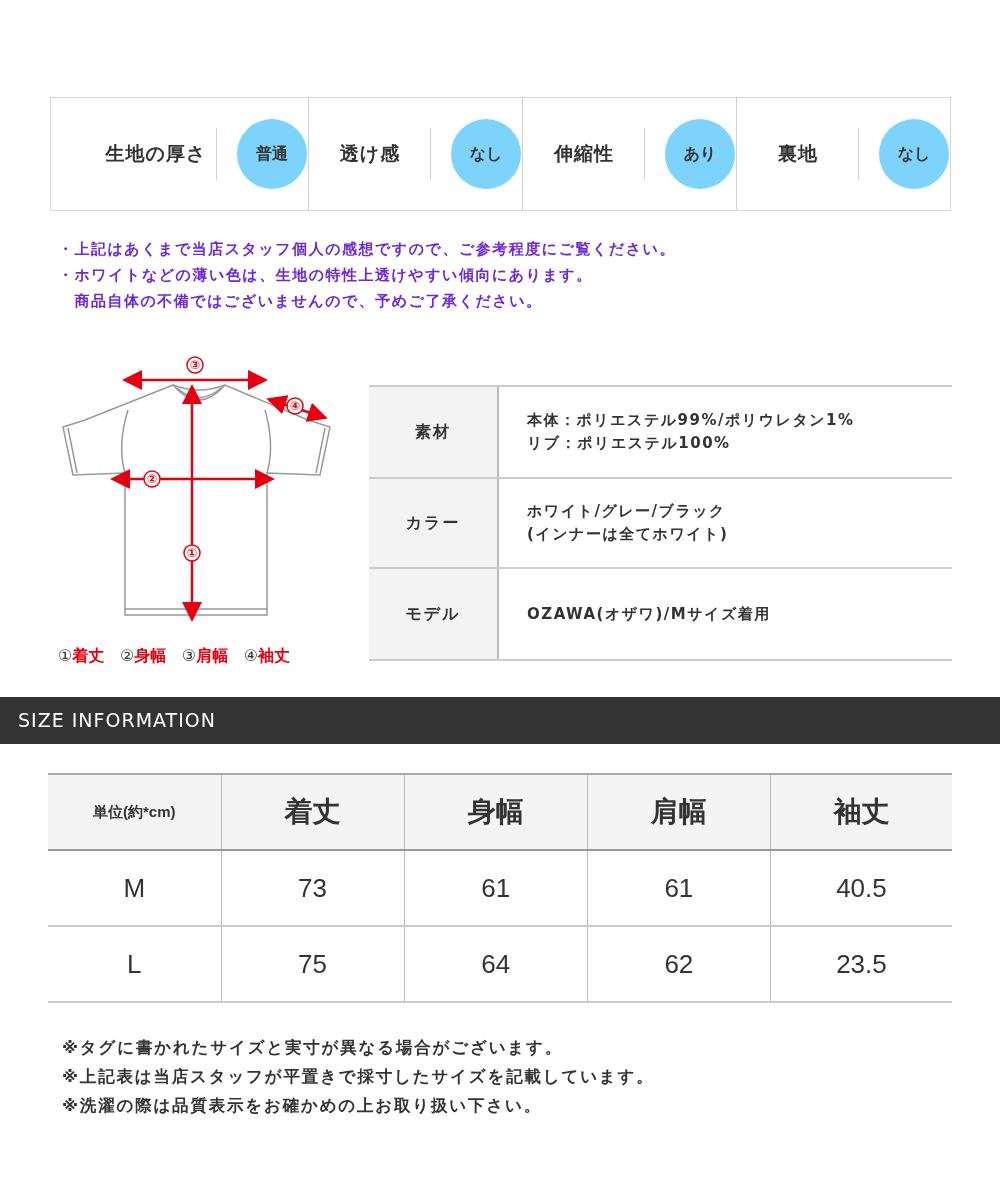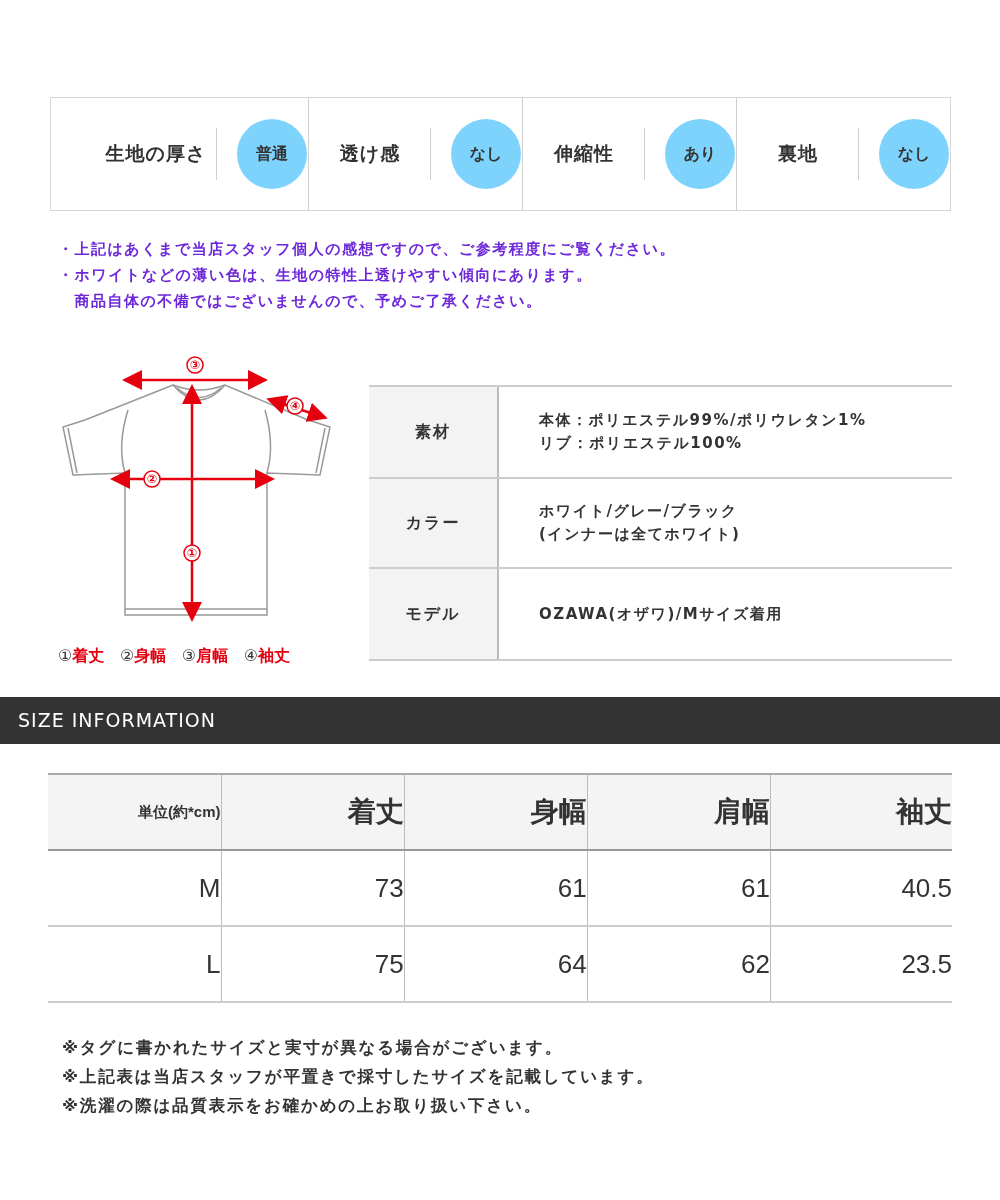--- a/index.html
+++ b/index.html
@@ -19,26 +19,26 @@
   
   .shirt { position: absolute; left: 55px; top: 355px; width: 290px; height: 275px; }
   .legend { position: absolute; left: 58px; top: 646px; font-size: 16px; font-weight: bold; white-space: nowrap; }
   .legend .num { color: #333; font-weight: normal; font-size: 16px; }
   .legend .txt { color: #e5000f; margin-right: 10px; }
 
   
   .spec { position: absolute; left: 369px; top: 385px; width: 583px; border-top: 2px solid #ccc; }
   .spec-row { display: flex; border-bottom: 2px solid #ccc; }
   .spec-head { width: 130px; background: #f3f3f3; border-right: 2px solid #bbb; display: flex; align-items: center; justify-content: center; font-size: 16px; font-weight: bold; color: #333; letter-spacing: 2px; }
-  .spec-val { flex: 1; padding-left: 40px; display: flex; flex-direction: column; justify-content: center; font-size: 15px; color: #333; letter-spacing: 1.5px; line-height: 23px; font-weight: bold; }
+  .spec-val { flex: 1; padding-left: 28px; display: flex; flex-direction: column; justify-content: center; font-size: 15px; color: #333; letter-spacing: 1.5px; line-height: 23px; font-weight: bold; }
 
   
   .sizebar { position: absolute; left: 0; top: 697px; width: 1000px; height: 47px; background: #333; color: #fff; font-size: 19px; padding-left: 18px; line-height: 47px; letter-spacing: 1px; }
   .size { position: absolute; left: 48px; top: 773px; width: 904px; border-collapse: collapse; border-top: 2px solid #aaa; }
-  .size th, .size td { border-left: 1px solid #bbb; text-align: right; font-family: "Liberation Sans", sans-serif; color: #333; }
+  .size th, .size td { border-left: 1px solid #bbb; text-align: center; font-family: "Liberation Sans", sans-serif; color: #333; }
   .size th:first-child, .size td:first-child { border-left: none; }
   .size th { background: #f4f4f4; height: 76px; font-size: 28px; font-weight: bold; border-bottom: 2px solid #999; }
   .size th.unit { font-size: 15px; width: 173px; }
   .size td { height: 76px; font-size: 26px; border-bottom: 2px solid #ccc; }
 
   .foot { position: absolute; left: 62px; top: 1033px; font-size: 16.5px; line-height: 29px; color: #333; letter-spacing: 1.8px; font-weight: bold; }
   .foot div { white-space: nowrap; }
 </style>
 </head>
 <body>

